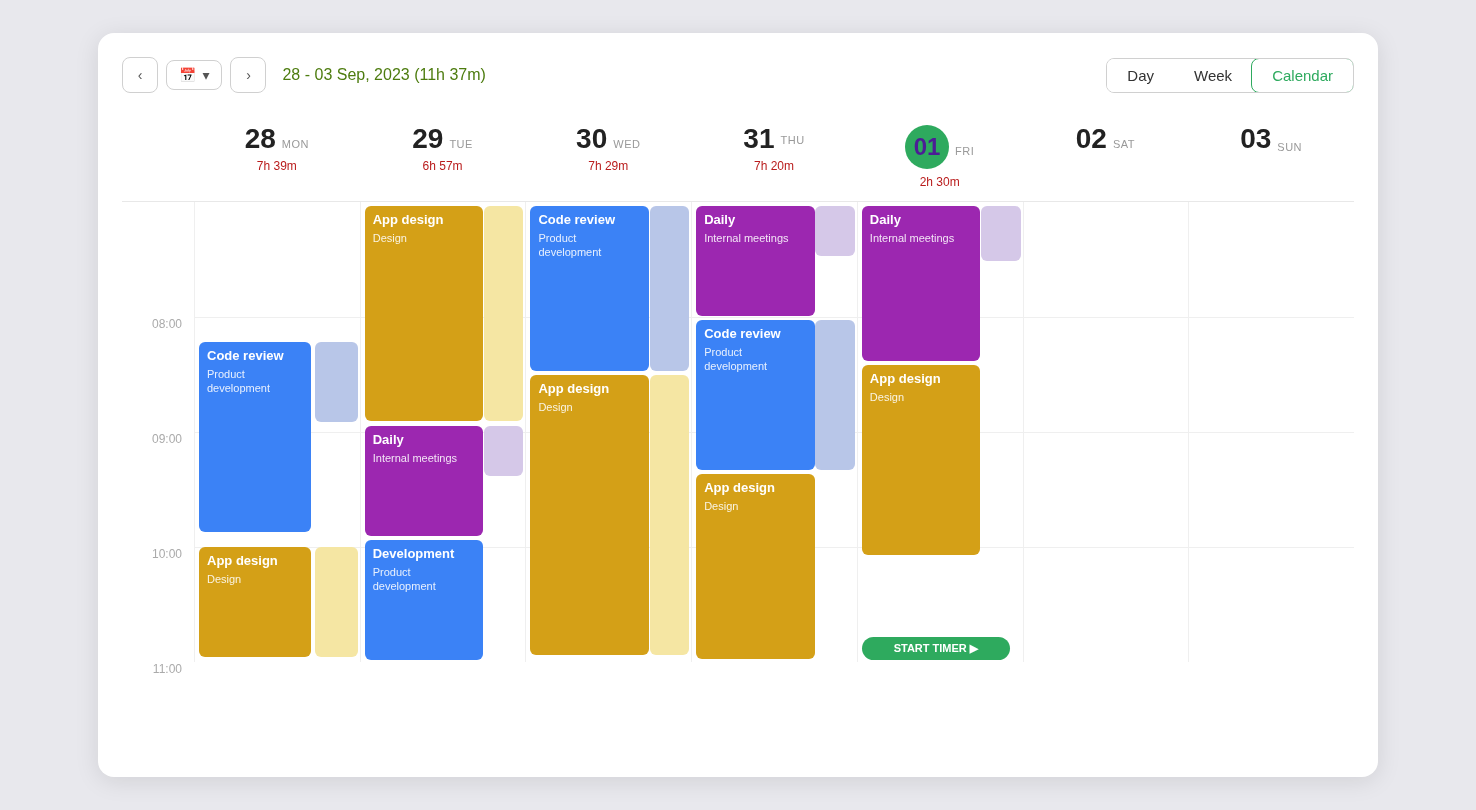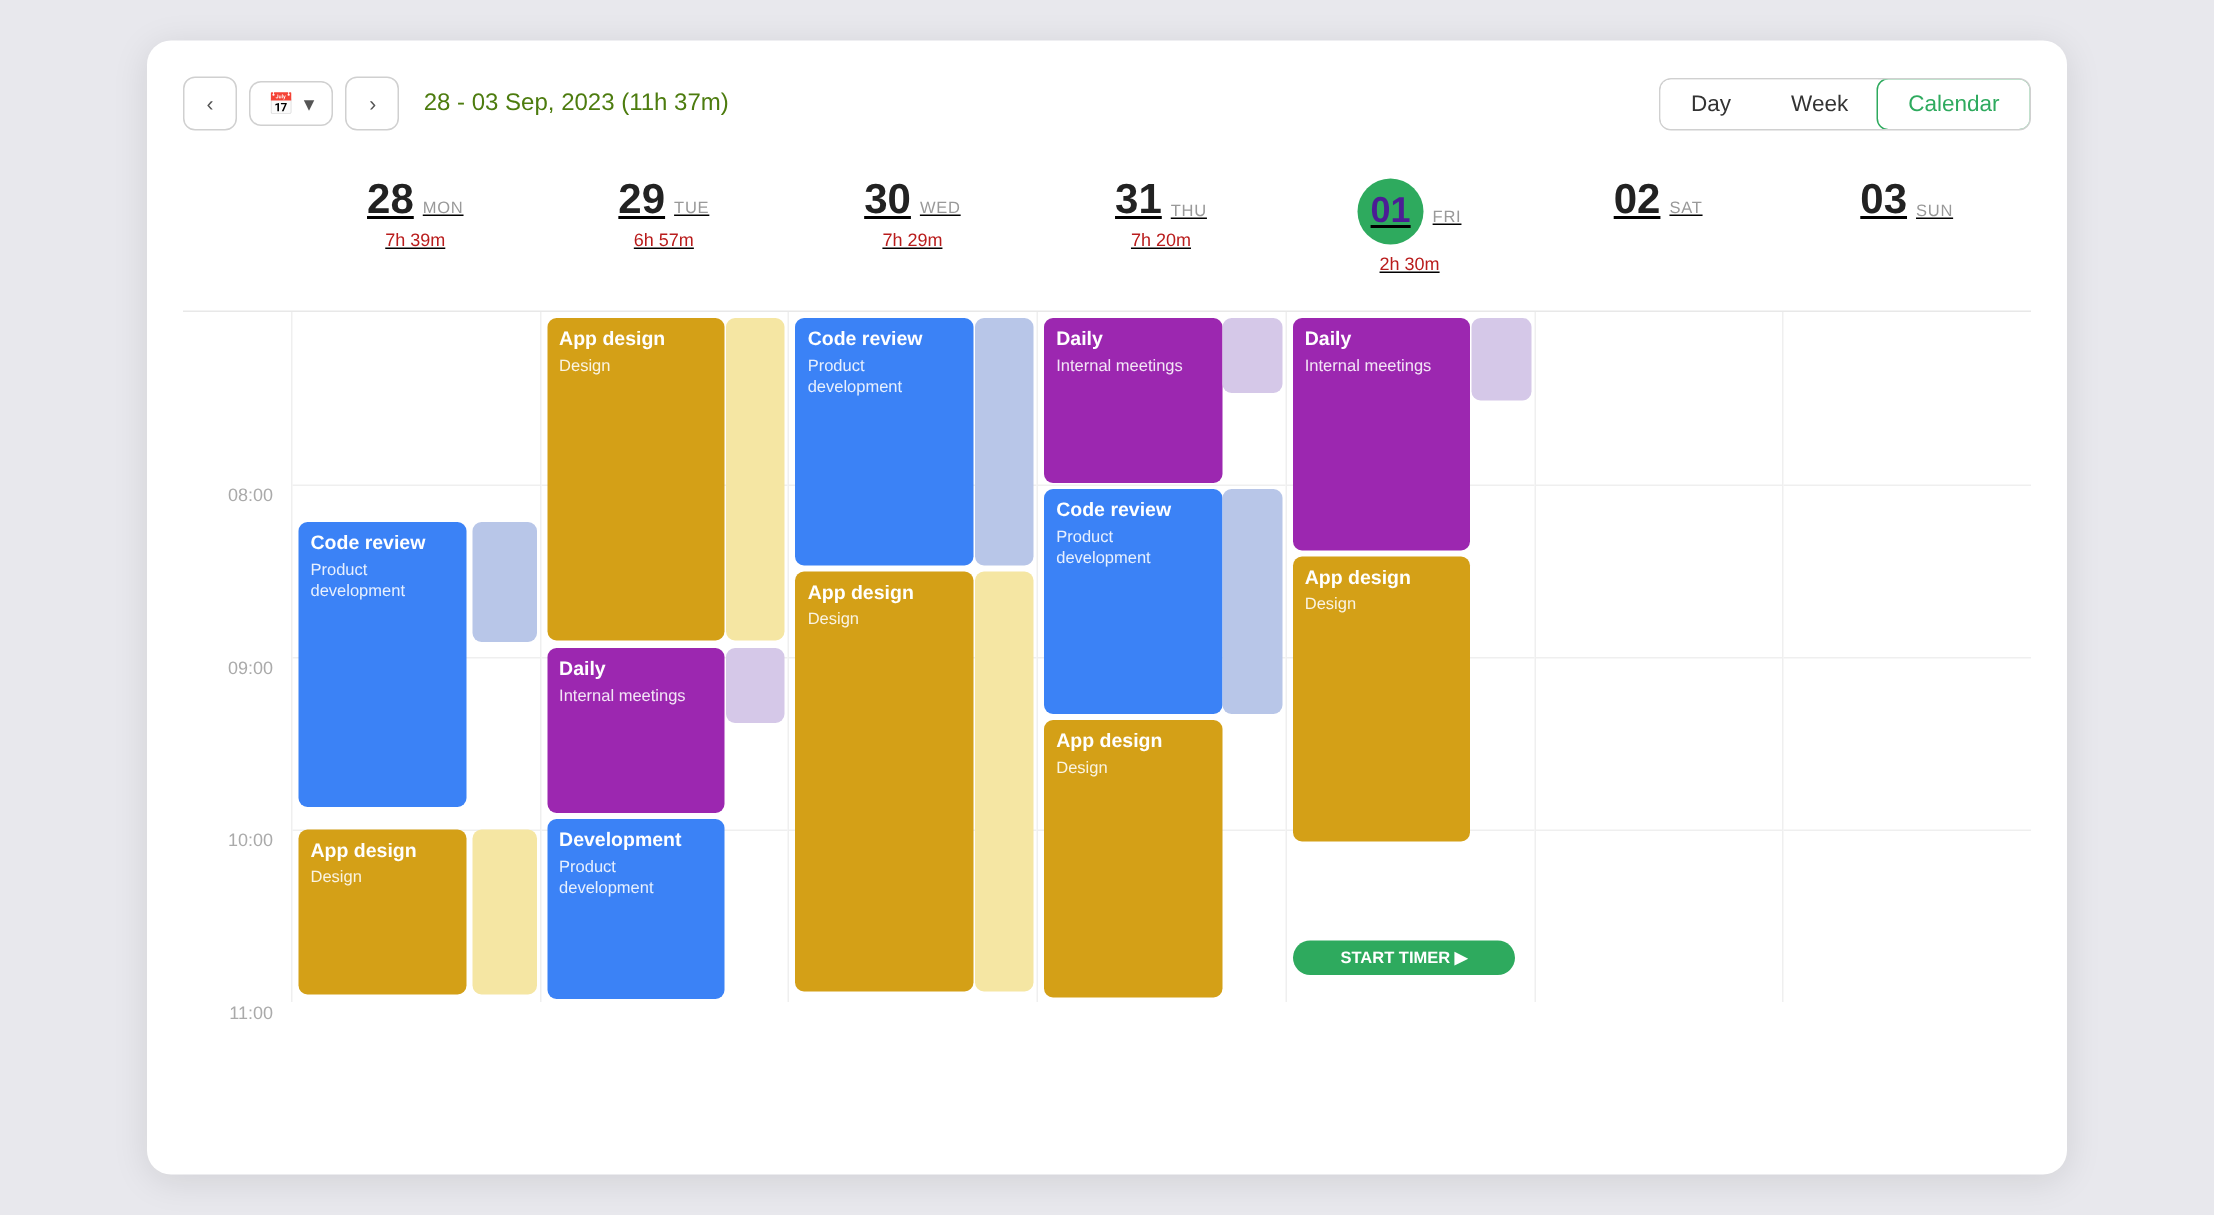--- a/index.html
+++ b/index.html
@@ -79,22 +79,21 @@
     .calendar-wrap {
       display: flex;
       flex-direction: column;
       overflow: hidden;
     }
     
     .day-headers {
       display: grid;
       grid-template-columns: 72px repeat(7, 1fr);
       border-bottom: 1.5px solid #e8e8e8;
-      padding-bottom: 20px;
-      text-decoration: underline;
+      padding-bottom: 8px;
     }
     .time-col-header { }
     .day-header {
       display: flex;
       flex-direction: column;
       align-items: center;
       padding: 8px 0 4px 0;
     }
     .day-number {
       font-size: 28px;
@@ -240,21 +239,21 @@
 
       <div class="day-header">
         <div style="display:flex;align-items:baseline;gap:6px;">
           <span class="day-number">30</span>
           <span class="day-name">WED</span>
         </div>
         <span class="day-duration">7h 29m</span>
       </div>
 
       <div class="day-header">
-        <div style="display:flex;align-items:flex-end;gap:6px;">
+        <div style="display:flex;align-items:center;gap:6px;">
           <span class="day-number">31</span>
           <span class="day-name">THU</span>
         </div>
         <span class="day-duration">7h 20m</span>
       </div>
 
       <div class="day-header">
         <div style="display:flex;align-items:baseline;gap:6px;">
           <span class="day-number today-circle">01</span>
           <span class="day-name">FRI</span>
@@ -396,21 +395,21 @@
         </div>
 
         <div class="event lavender" style="top:4px; right:2px; width:24%; height:55px; background:#d5c8e8;">
         </div>
 
         <div class="event gold" style="top:163px; left:4px; width:72%; height:190px;">
           <div>App design</div>
           <div class="event-sub">Design</div>
         </div>
 
-        <button class="start-timer-btn" style="bottom:18px; left:4px; right:4px; width:90%; justify-content:center;text-align:right;">START TIMER ▶</button>
+        <button class="start-timer-btn" style="bottom:2px; left:4px; right:4px; width:90%; justify-content:center;text-align:right;">START TIMER ▶</button>
       </div>
 
       <div class="day-col">
         <div class="time-line" style="top:115px;"></div>
         <div class="time-line" style="top:230px;"></div>
         <div class="time-line" style="top:345px;"></div>
       </div>
 
       <div class="day-col">
         <div class="time-line" style="top:115px;"></div>

